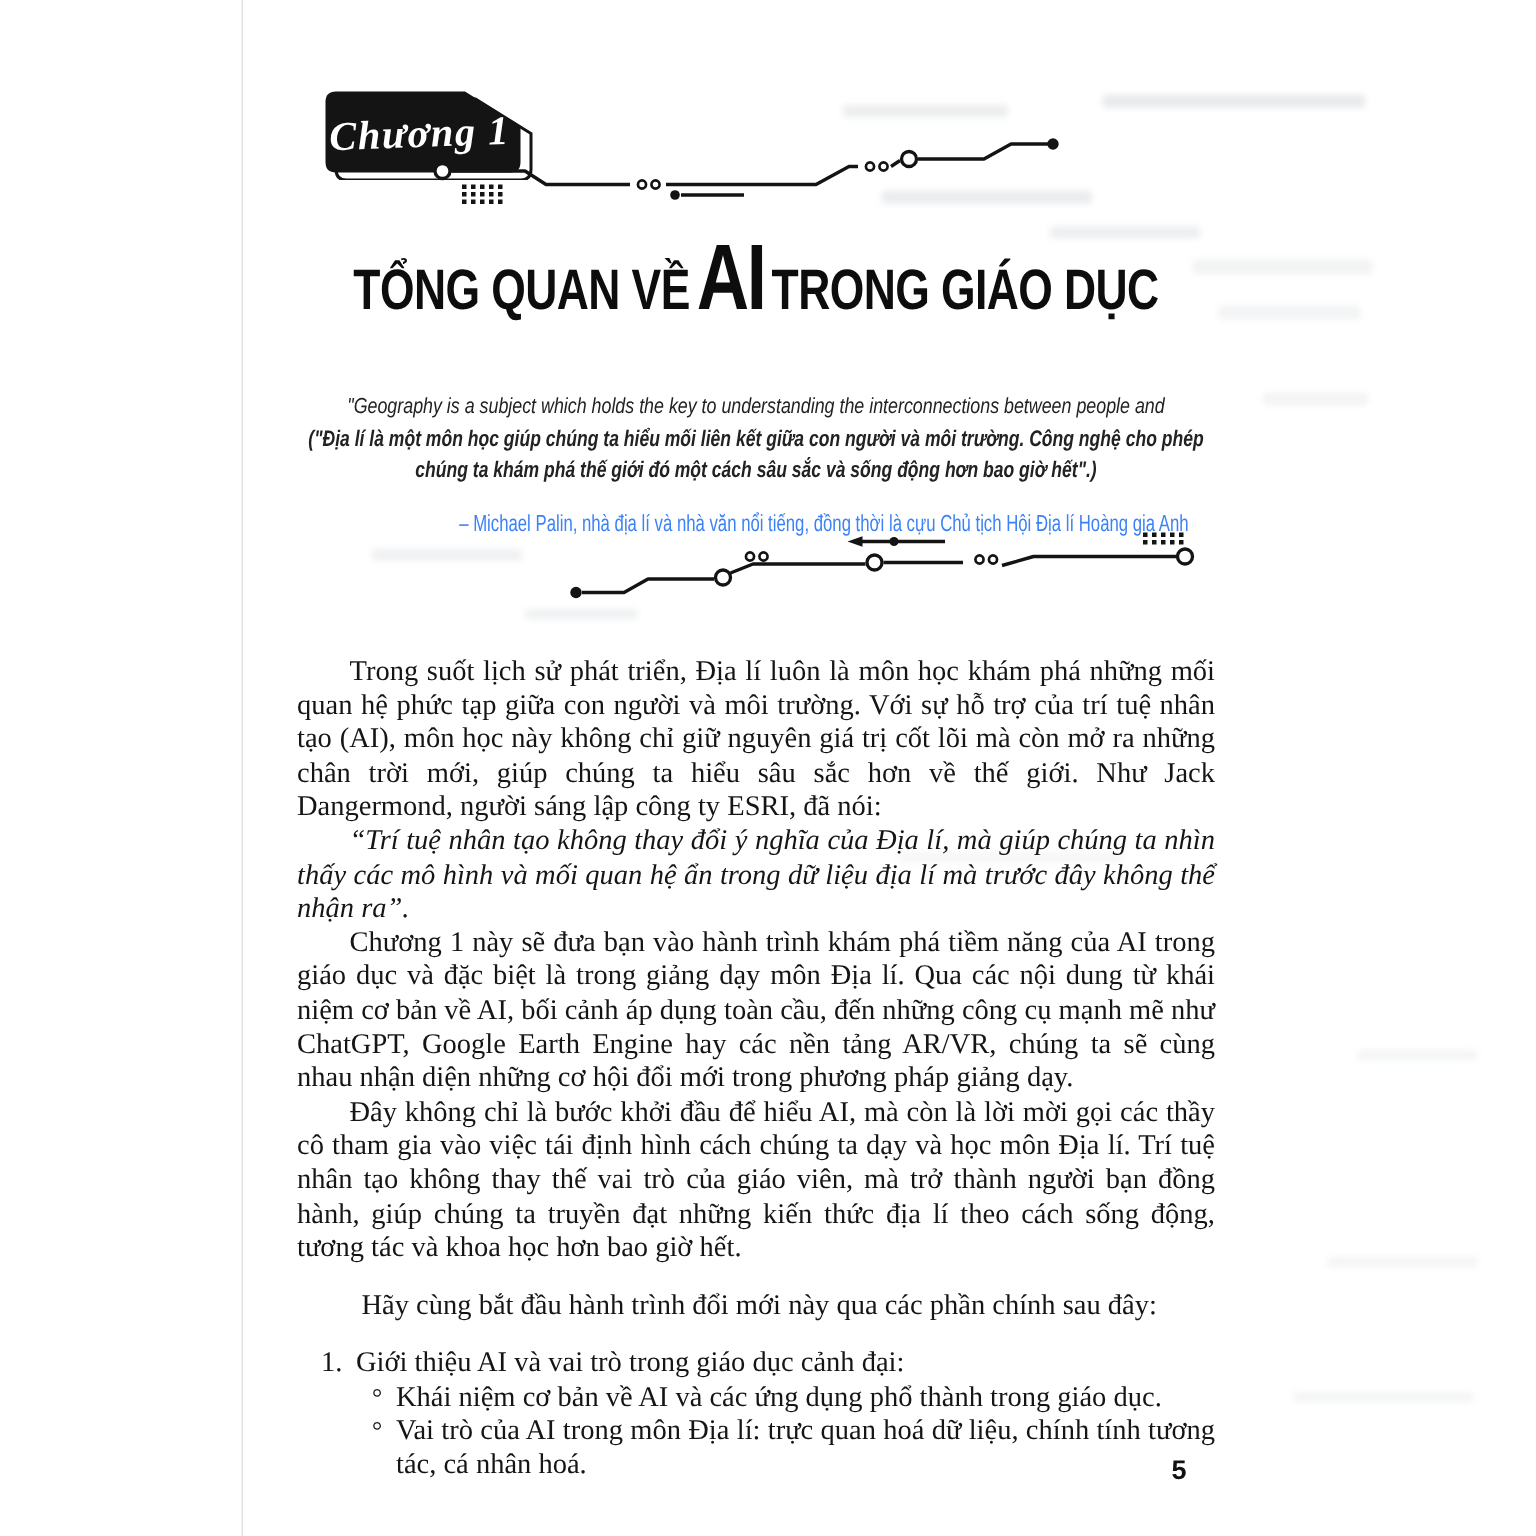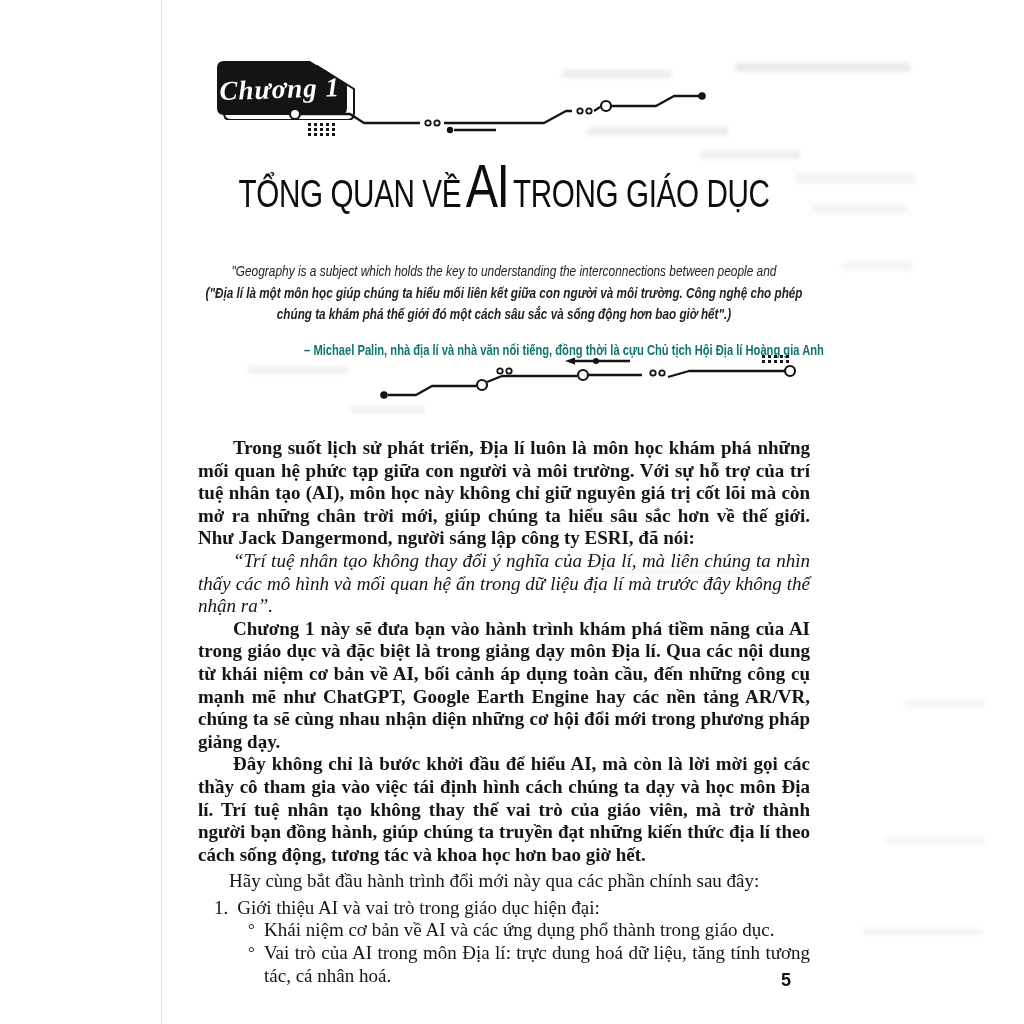--- a/index.html
+++ b/index.html
@@ -17,45 +17,45 @@
 
   
   .circuit path, .circuit line{fill:none;stroke:#141414;stroke-width:2.3;stroke-linejoin:round;stroke-linecap:butt;}
   .circuit .node{fill:#ffffff;stroke:#141414;stroke-width:2.2;}
   .circuit .pad{fill:#ffffff;stroke:#141414;stroke-width:1.8;}
   .circuit .dot{fill:#141414;stroke:none;}
   .circuit rect{fill:#141414;}
 
   
   .title{position:absolute;left:198px;top:160px;width:612px;color:#0d0d0d;
-         font-family:"Liberation Sans", sans-serif;font-weight:normal;text-align:right;}
+         font-family:"Liberation Sans", sans-serif;font-weight:bold;text-align:right;}
   .tline{position:relative;height:52px;}
   .tline > span{position:absolute;left:50%;white-space:nowrap;transform:translateX(-50%) scaleX(0.78);
                 font-size:38px;line-height:52px;letter-spacing:-0.5px;}
   .tline .ai{font-size:62px;letter-spacing:-2px;padding:0 6px;}
 
   
   .epigraph{position:absolute;left:198px;top:261px;width:612px;
             font-family:"Liberation Sans", sans-serif;font-style:italic;color:#222;}
   .cline{position:relative;height:21px;}
   .cline > span{position:absolute;left:50%;white-space:nowrap;transform:translateX(-50%) scaleX(0.82);
                 font-size:14.5px;line-height:21px;}
   .cline.vi > span{font-weight:bold;font-size:15px;transform:translateX(-50%) scaleX(0.78);}
 
-  .attribution{position:absolute;left:214px;top:340px;width:612px;height:20px;
-               font-family:"Liberation Sans", sans-serif;font-weight:bold;font-style:normal;color:#0f766e;}
+  .attribution{position:absolute;left:182px;top:340px;width:612px;height:20px;
+               font-family:"Liberation Sans", sans-serif;font-weight:normal;font-style:normal;color:#3b82f6;}
   .attribution > span{position:absolute;right:2px;white-space:nowrap;font-size:15.5px;line-height:20px;
                       transform:scaleX(0.72);transform-origin:100% 50%;}
 
   
   .body{position:absolute;left:198px;top:437px;width:612px;font-size:19px;line-height:22.6px;
         text-align:justify;color:#151515;}
-  .para{margin:0;text-indent:35px;font-weight:bold;}
+  .para{margin:0;text-indent:35px;}
   .quote{margin:0;text-indent:35px;font-style:italic;}
-  .intro{margin:4px;text-indent:27px;}
+  .intro{margin:16px;text-indent:27px;}
   .item1{margin:0;padding-left:16px;}
   .item1 .num{padding-right:9px;}
   .bullet{margin:0;position:relative;padding-left:66px;}
   .bullet .marker{position:absolute;left:50px;top:0px;font-size:17px;}
 
   .pagenum{position:absolute;left:781px;top:970px;font-family:"Liberation Sans", sans-serif;
            font-weight:bold;font-size:18px;color:#111;}
 </style>
 </head>
 <body>
@@ -161,30 +161,30 @@
       <rect x="414" y="3" width="3" height="3"></rect>
     <rect x="390" y="8" width="3" height="3"></rect>
       <rect x="396" y="8" width="3" height="3"></rect>
       <rect x="402" y="8" width="3" height="3"></rect>
       <rect x="408" y="8" width="3" height="3"></rect>
       <rect x="414" y="8" width="3" height="3"></rect>
   </svg>
 
   <div class="body">
     <p class="para">Trong suốt lịch sử phát triển, Địa lí luôn là môn học khám phá những mối quan hệ phức tạp giữa con người và môi trường. Với sự hỗ trợ của trí tuệ nhân tạo (AI), môn học này không chỉ giữ nguyên giá trị cốt lõi mà còn mở ra những chân trời mới, giúp chúng ta hiểu sâu sắc hơn về thế giới. Như Jack Dangermond, người sáng lập công ty ESRI, đã nói:</p>
-    <p class="quote">“Trí tuệ nhân tạo không thay đổi ý nghĩa của Địa lí, mà liên chúng ta nhìn thấy các mô hình và mối quan hệ ẩn trong dữ liệu địa lí mà trước đây không thể nhận ra”.</p>
+    <p class="quote">“Trí tuệ nhân tạo không thay đổi ý nghĩa của Địa lí, mà giúp chúng ta nhìn thấy các mô hình và mối quan hệ ẩn trong dữ liệu địa lí mà trước đây không thể nhận ra”.</p>
     <p class="para">Chương 1 này sẽ đưa bạn vào hành trình khám phá tiềm năng của AI trong giáo dục và đặc biệt là trong giảng dạy môn Địa lí. Qua các nội dung từ khái niệm cơ bản về AI, bối cảnh áp dụng toàn cầu, đến những công cụ mạnh mẽ như ChatGPT, Google Earth Engine hay các nền tảng AR/VR, chúng ta sẽ cùng nhau nhận diện những cơ hội đổi mới trong phương pháp giảng dạy.</p>
     <p class="para">Đây không chỉ là bước khởi đầu để hiểu AI, mà còn là lời mời gọi các thầy cô tham gia vào việc tái định hình cách chúng ta dạy và học môn Địa lí. Trí tuệ nhân tạo không thay thế vai trò của giáo viên, mà trở thành người bạn đồng hành, giúp chúng ta truyền đạt những kiến thức địa lí theo cách sống động, tương tác và khoa học hơn bao giờ hết.</p>
     <p class="intro">Hãy cùng bắt đầu hành trình đổi mới này qua các phần chính sau đây:</p>
     <p class="item1">
-      <span class="num">1.</span><span>Giới thiệu AI và vai trò trong giáo dục hiện đại:</span>
+      <span class="num">1.</span><span>Giới thiệu AI và vai trò trong giáo dục cảnh đại:</span>
     </p>
     <p class="bullet">
       <span class="marker">°</span><span>Khái niệm cơ bản về AI và các ứng dụng phổ thành trong giáo dục.</span>
     </p>
     <p class="bullet">
-      <span class="marker">°</span><span>Vai trò của AI trong môn Địa lí: trực dung hoá dữ liệu, tăng tính tương tác, cá nhân hoá.</span>
+      <span class="marker">°</span><span>Vai trò của AI trong môn Địa lí: trực quan hoá dữ liệu, chính tính tương tác, cá nhân hoá.</span>
     </p>
   </div>
 
   <div class="pagenum">5</div>
 
 </div>
 
 </body></html>

